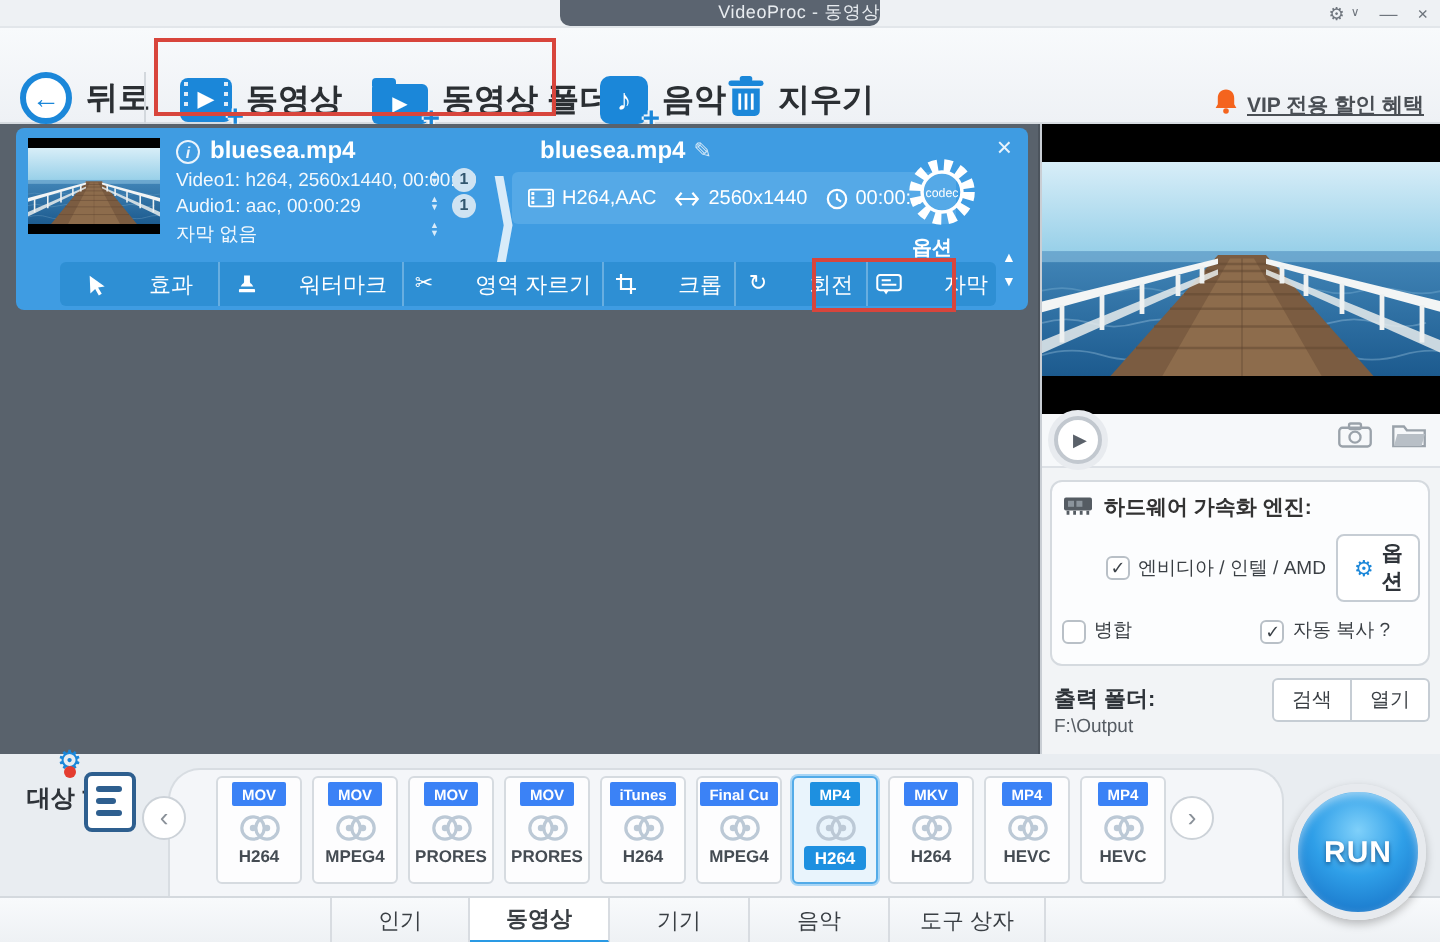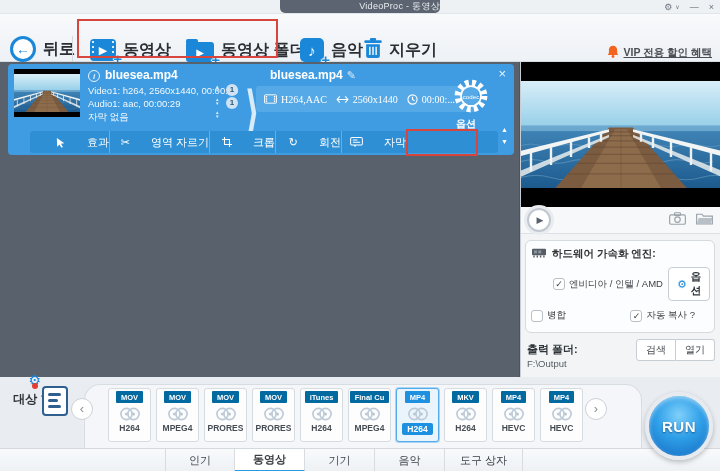--- a/index.html
+++ b/index.html
@@ -57,31 +57,31 @@
   .spin { position:absolute; display:flex; flex-direction:column; line-height:.8; color:#d9ecfa; font-size:4.5px; left:207px; }
   .spin.v { top:21px; } .spin.a { top:34px; } .spin.s { top:47px; }
   .badge { position:absolute; left:218px; width:12px; height:12px; border-radius:50%; background:#cfe3f2; color:#33576f;
     font-size:8px; font-weight:bold; text-align:center; line-height:12px; }
   .badge.v { top:20px; } .badge.a { top:33px; }
   .brace { position:absolute; left:236px; top:16px; color:rgba(255,255,255,.8); font-size:26px; font-weight:100;
     transform:scale(.7,1.9); transform-origin:left top; }
   .clip-name2 { position:absolute; left:262px; top:4px; font-size:12px; font-weight:bold; color:#fff; }
   .pencil { color:#d6e9f7; font-size:11px; font-weight:normal; margin-left:4px; }
   .chip-row { position:absolute; left:248px; top:22px; width:222px; height:26px; background:#55a9e7; border-radius:3px;
-    display:flex; align-items:center; gap:9px; padding:0 8px; color:#fff; font-size:10px; white-space:nowrap;font-family:Liberation Serif, serif; }
+    display:flex; align-items:center; gap:9px; padding:0 8px; color:#fff; font-size:10px; white-space:nowrap; }
   .chip { display:flex; align-items:center; gap:4px; }
   .codec-gear { position:absolute; left:444px; top:13px; width:38px; height:38px; }
   .codec-opt { position:absolute; left:448px; top:53px; color:#fff; font-size:10px; font-weight:bold; }
   .clip-close { position:absolute; right:8px; top:2px; color:#eaf4fc; font-size:13px; cursor:pointer; }
   .updown { position:absolute; left:493px; display:flex; flex-direction:column; gap:5px; color:#fff; font-size:7px; }
   .updown { top:62px; }
 
   .tab-strip { position:absolute; left:22px; top:67px; width:468px; height:22px; background:#2e8fd4; border-radius:3px;
     display:flex; align-items:stretch; }
-  .etab { display:flex; align-items:center; justify-content:flex-end; gap:21px; color:#fff; font-size:11px;
+  .etab { display:flex; align-items:center; justify-content:center; gap:21px; color:#fff; font-size:11px;
     border-right:1px solid rgba(255,255,255,.28); cursor:pointer; }
   .etab:last-child { border-right:none; }
   .etab .ic { display:flex; align-items:center; font-size:11px; line-height:1; }
   .et0{width:80px}.et1{width:92px}.et2{width:100px}.et3{width:66px}.et4{width:66px}.et5{width:64px}
 
   
   .right-panel { position:absolute; left:520px; top:62px; width:200px; height:315px; background:#f2f4f6; border-left:1px solid #c9ced4; }
   .preview { position:absolute; left:0; top:0; width:200px; height:145px; background:#000; overflow:hidden; }
   .preview svg { position:absolute; left:0; top:13%; width:100%; height:74%; }
   .pv-controls { position:absolute; left:0; top:145px; width:200px; height:27px; background:#f6f8fa; border-bottom:1px solid #dde1e6;
@@ -120,21 +120,21 @@
   .doc-icon .l1 { top:8px; width:13px; } .doc-icon .l2 { top:14px; width:10px; } .doc-icon .l3 { top:20px; width:13px; }
   .doc-icon .gear { position:absolute; right:-2px; bottom:-2px; color:#1b87d9; font-size:14px; line-height:1; }
   .doc-icon .dot { position:absolute; right:1px; top:-2px; width:6px; height:6px; background:#e43d30; border-radius:50%; }
   .target .lbl { display:block; margin-top:6px; font-size:12px; font-weight:bold; color:#2f343a; }
   .chev { position:absolute; width:22px; height:22px; border:1px solid #ccd2d8; border-radius:50%; background:#fff;
     color:#8a9199; font-size:13px; text-align:center; line-height:20px; cursor:pointer; z-index:5; }
   .chev.l { left:71px; top:21px; } .chev.r { left:585px; top:21px; }
   .cards { position:absolute; left:108px; top:11px; display:flex; gap:5px; }
   .card { position:relative; width:43px; height:54px; background:#fdfdfe; border:1px solid #d6dbe0; border-radius:3px;
     display:flex; flex-direction:column; align-items:center; cursor:pointer; }
-  .card .tag { margin-top:2px; background:#0369a1; color:#fff; font-size:7.5px; font-weight:bold; padding:1.5px 5px; border-radius:1px;
+  .card .tag { margin-top:2px; background:#3b82f6; color:#fff; font-size:7.5px; font-weight:bold; padding:1.5px 5px; border-radius:1px;
     max-width:40px; overflow:hidden; white-space:nowrap; }
   .card .reel { width:22px; height:14px; color:#bcc9d6; margin:4px 0 2px; }
   .card .codec { font-size:8.5px; font-weight:bold; color:#454c53; }
   .card.sel { border:1px solid #53abe8; box-shadow:0 0 0 1px #a8d5f5; background:#e9f4fc; }
   .card.sel .tag { background:#1e90e0; }
   .card.sel .codec { background:#1e90e0; color:#fff; padding:1px 5px; border-radius:2px; }
   .run { position:absolute; left:645px; top:15px; width:68px; height:68px; border-radius:50%; z-index:30; cursor:pointer;
     background:radial-gradient(circle at 50% 32%, #7fd0fa 0%, #2f9fe8 45%, #1269c0 100%);
     border:4px solid #e7eaee; box-shadow:0 2px 5px rgba(0,0,0,.25), inset 0 2px 4px rgba(255,255,255,.5);
     color:#fff; font-weight:bold; font-size:15px; letter-spacing:.5px;
@@ -337,20 +337,29 @@
 
       <div class="tab-strip">
         <div class="etab et0">
           <span class="ic">
             <svg width="11" height="11" viewBox="0 0 12 12">
                 <path d="M2 1 L10.2 6.8 L6.6 7.4 L8.6 10.8 L7 11.7 L5 8.2 L2.4 10.6 Z" fill="#fff"></path>
               </svg>
           </span>
           <span>효과</span>
         </div>
+        <div class="etab et1">
+          <span class="ic">
+            <svg width="11" height="11" viewBox="0 0 12 12">
+                <path d="M4.4 0.8 h3.2 v3.4 c0 1 1.3 1.2 1.8 2.6 h-6.8 c0.5-1.4 1.8-1.6 1.8-2.6 z" fill="#fff"></path>
+                <rect x="1.6" y="8.2" width="8.8" height="1.8" rx="0.5" fill="#fff"></rect>
+              </svg>
+          </span>
+          <span>워터마크</span>
+        </div>
         <div class="etab et2">
           <span class="ic">✂</span>
           <span>영역 자르기</span>
         </div>
         <div class="etab et3">
           <span class="ic">
             <svg width="10" height="10" viewBox="0 0 12 12" fill="none" stroke="#fff" stroke-width="1.3">
                 <path d="M3 0 v9 h9"></path>
                 <path d="M0 3 h9 v9"></path>
               </svg>

